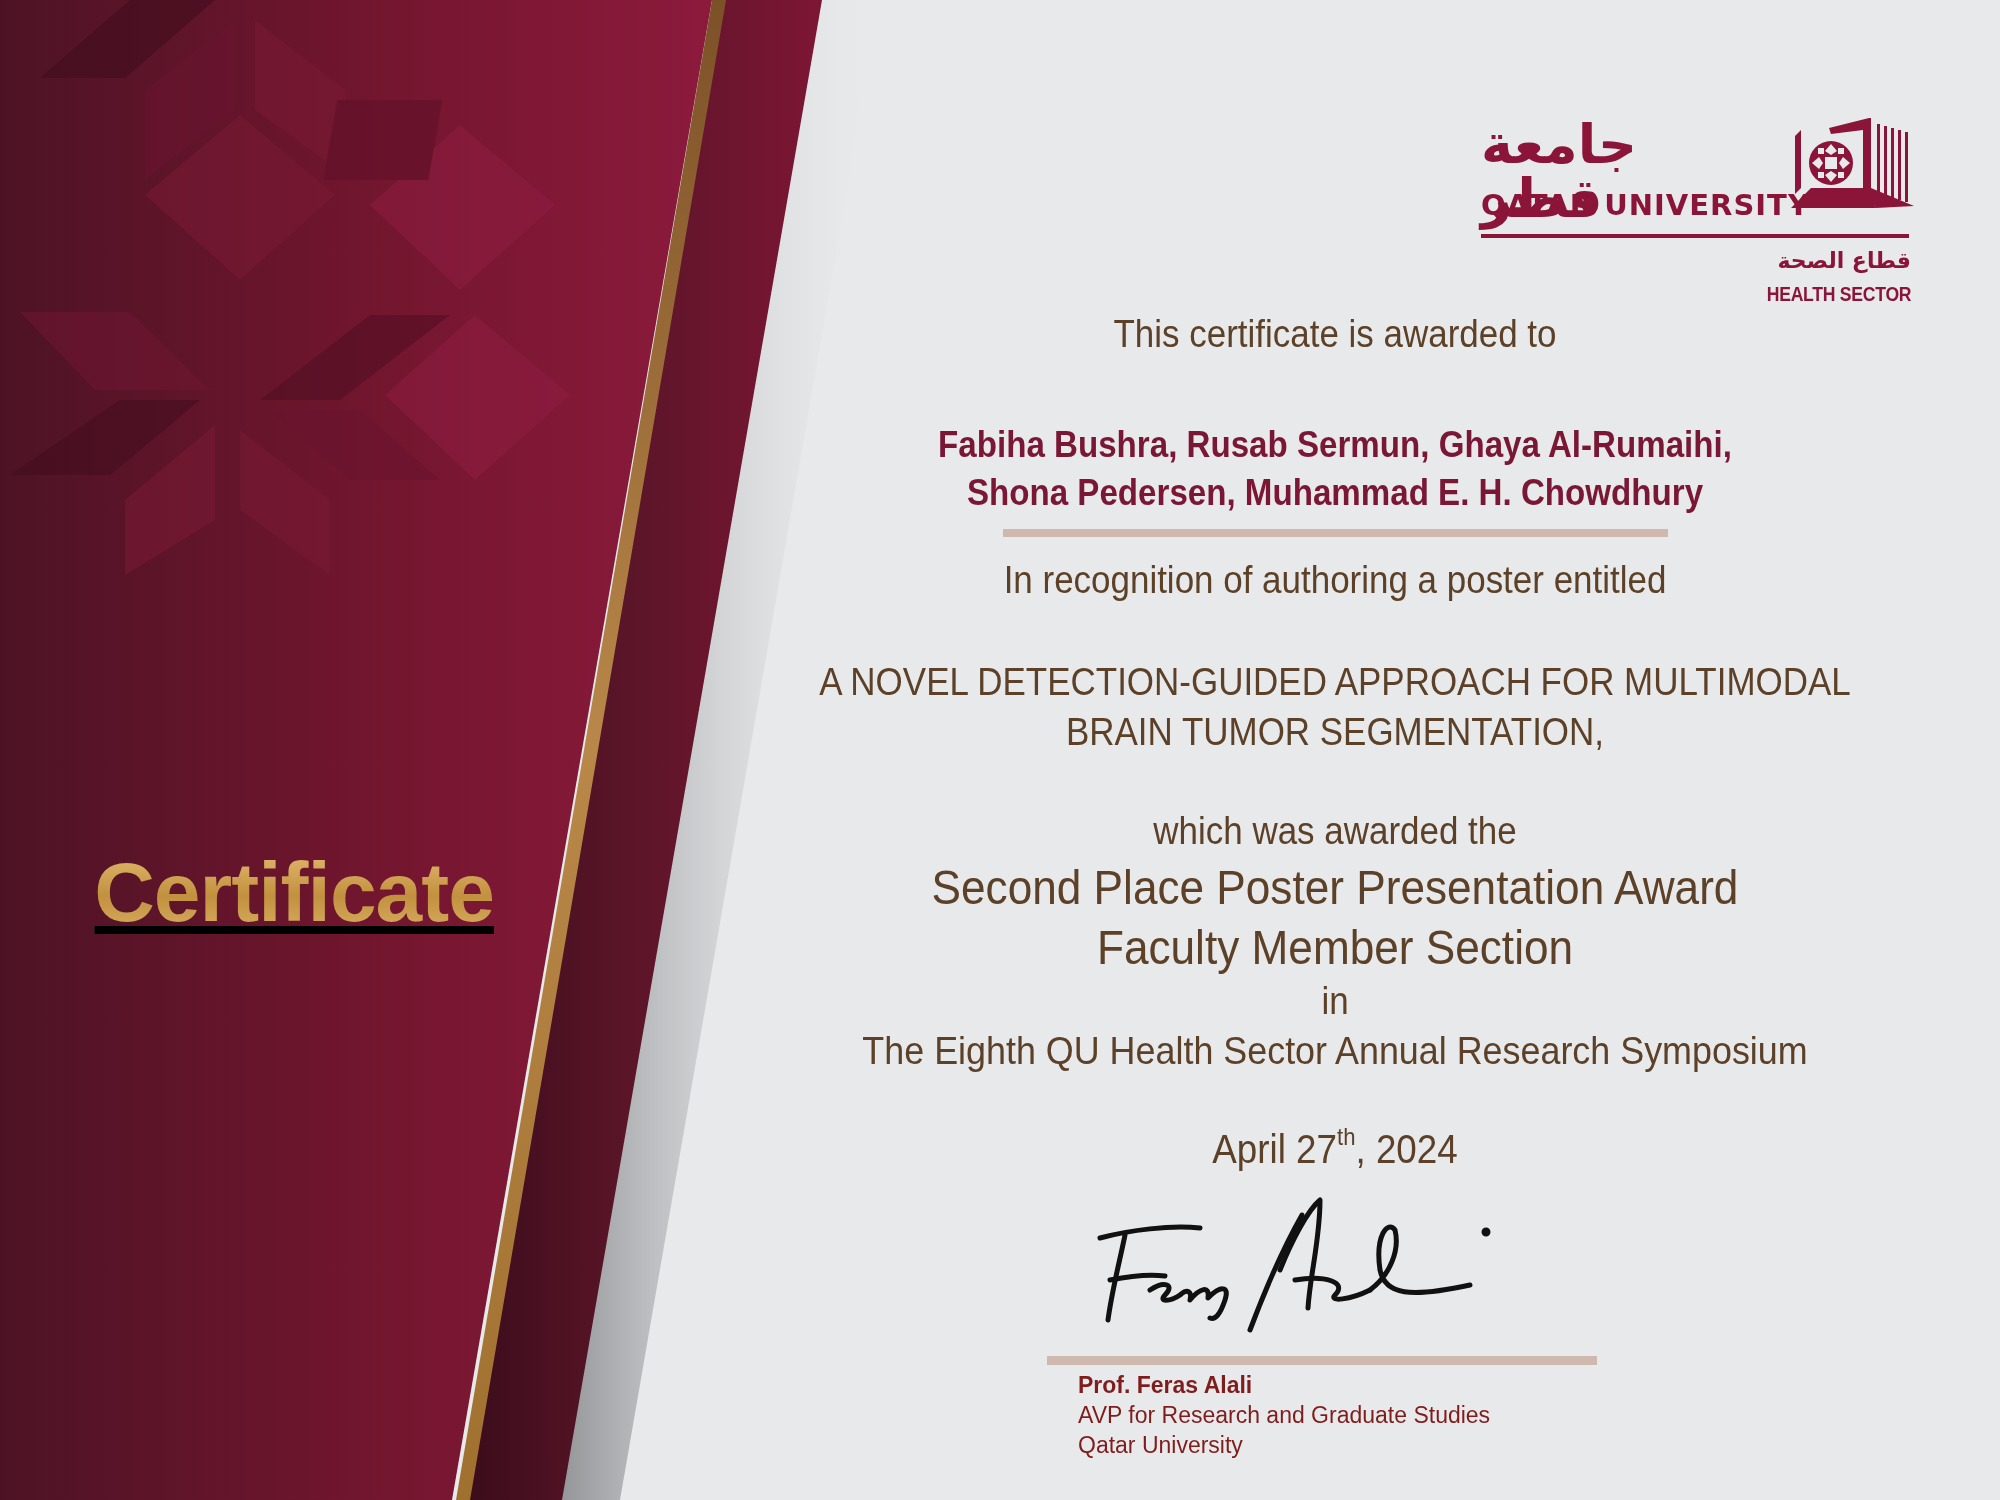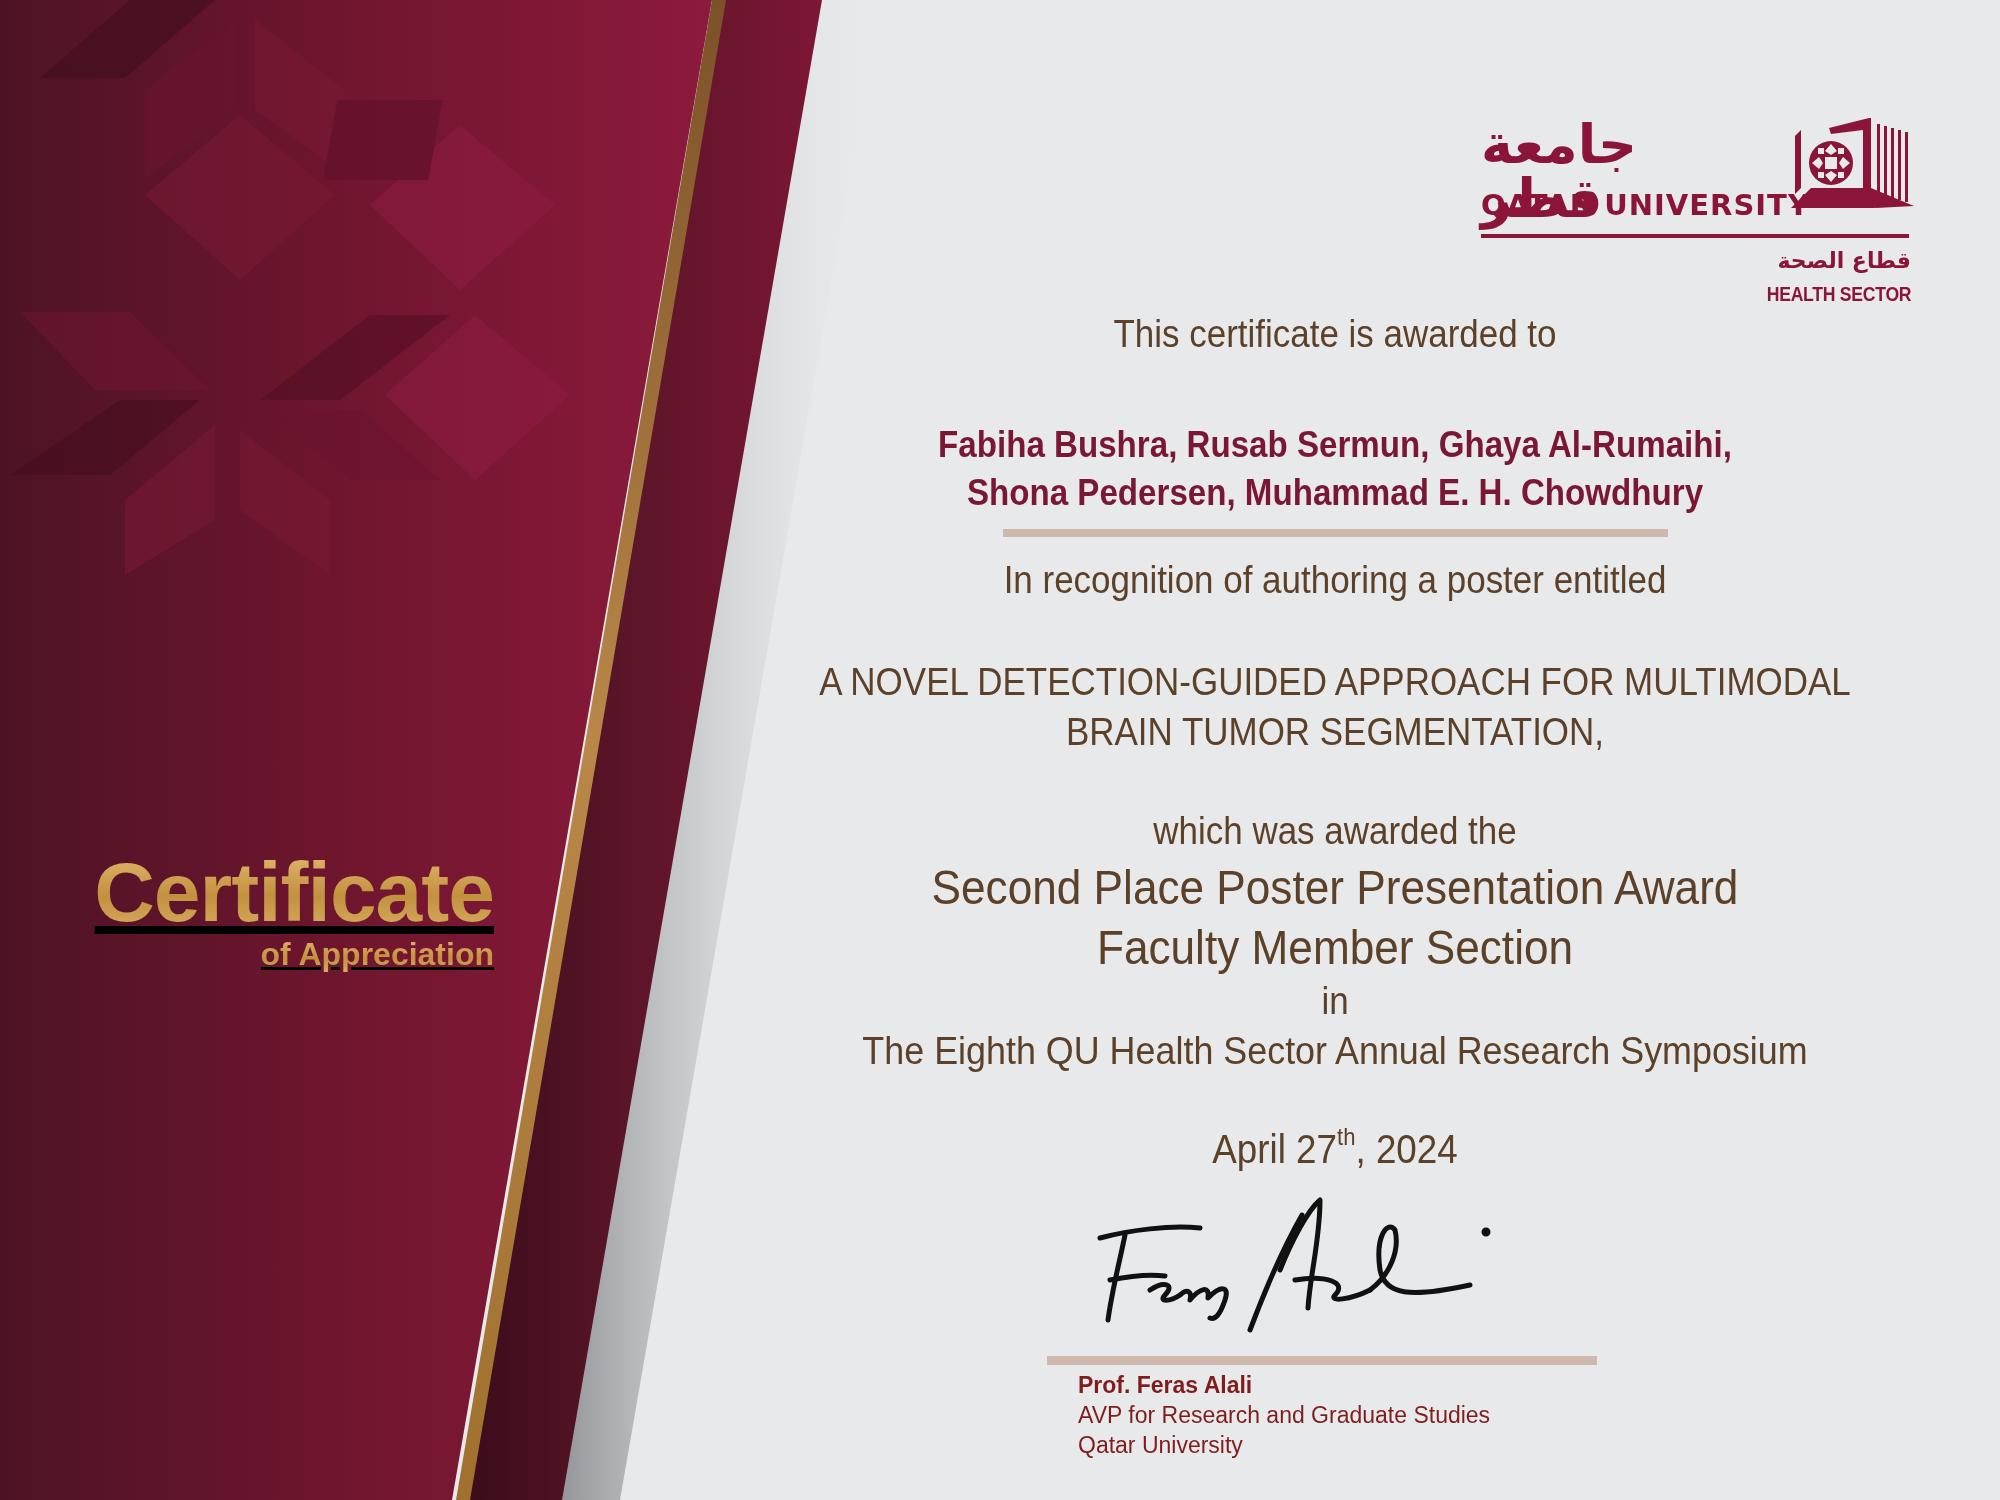--- a/index.html
+++ b/index.html
@@ -86,21 +86,20 @@
       <polygon points="260,400 370,315 450,315 340,400" fill="#4f1024"></polygon>
       <polygon points="385,395 475,315 570,395 475,480" fill="#8f1e42"></polygon>
       <polygon points="125,500 215,425 215,520 125,575" fill="#7a1a36"></polygon>
       <polygon points="240,430 330,500 330,575 240,510" fill="#7a1a36"></polygon>
       <polygon points="270,410 350,480 440,480 360,410" fill="#6a1530"></polygon>
     </g>
   </svg>
 
   <div class="cert-title">
     <div class="cert-big">Certificate</div>
-    <div class="cert-sub">of Appreciation</div>
   </div>
 
   <div class="logo">
     <div class="logo-arabic">جامعة قطر</div>
     <div class="logo-en">QATAR UNIVERSITY</div>
     <svg class="logo-icon" viewBox="0 0 125 95" xmlns="http://www.w3.org/2000/svg">
       <g fill="#8a1538">
         <polygon points="0,90 20,70 75,70 85,90"></polygon>
         <polygon points="4,18 10,12 10,70 4,76"></polygon>
         <polygon points="38,10 78,0 80,0 80,70 72,70 72,12 40,16"></polygon>

